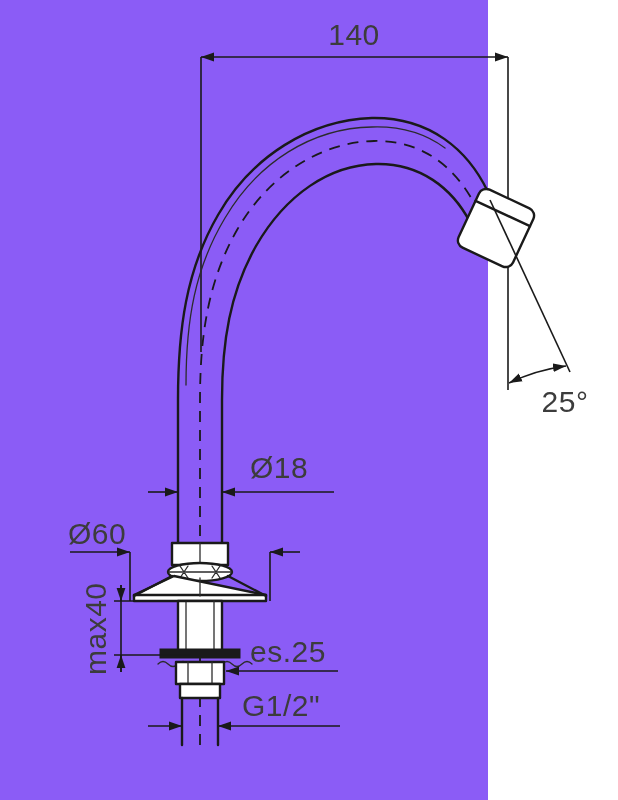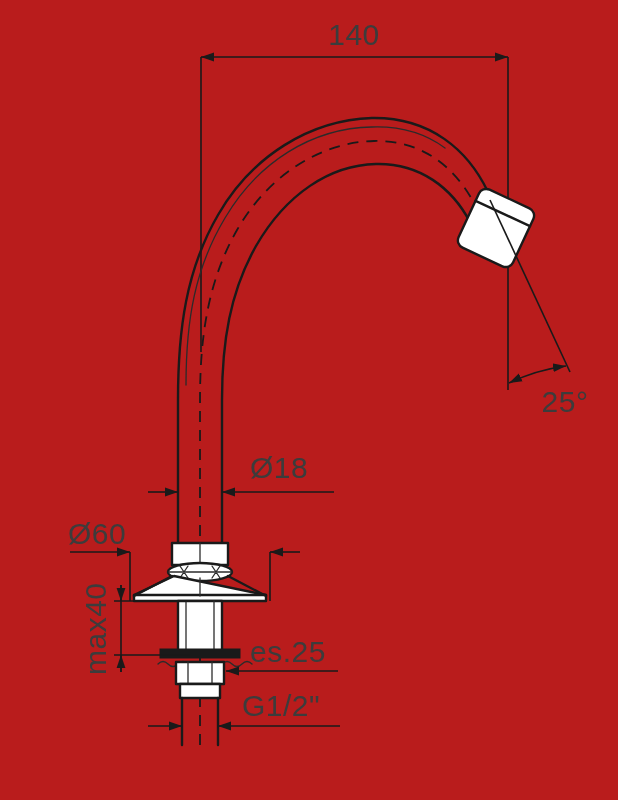--- a/index.html
+++ b/index.html
@@ -8,23 +8,23 @@
     background: #ffffff;
   }
   body {
     width: 618px;
     height: 800px;
     font-family: "Liberation Sans", sans-serif;
     overflow: hidden;
   }
   #drawing-root {
     position: relative;
-    width: 618px;
+    width: 488px;
     height: 800px;
-    background: #b91c1c;
+    background: #8b5cf6;
   }
   svg#tech-drawing {
     display: block;
     width: 618px;
     height: 800px;
   }
   .dim-text {
     font-family: "Liberation Sans", sans-serif;
     font-size: 30px;
     fill: #3c3c3c;

